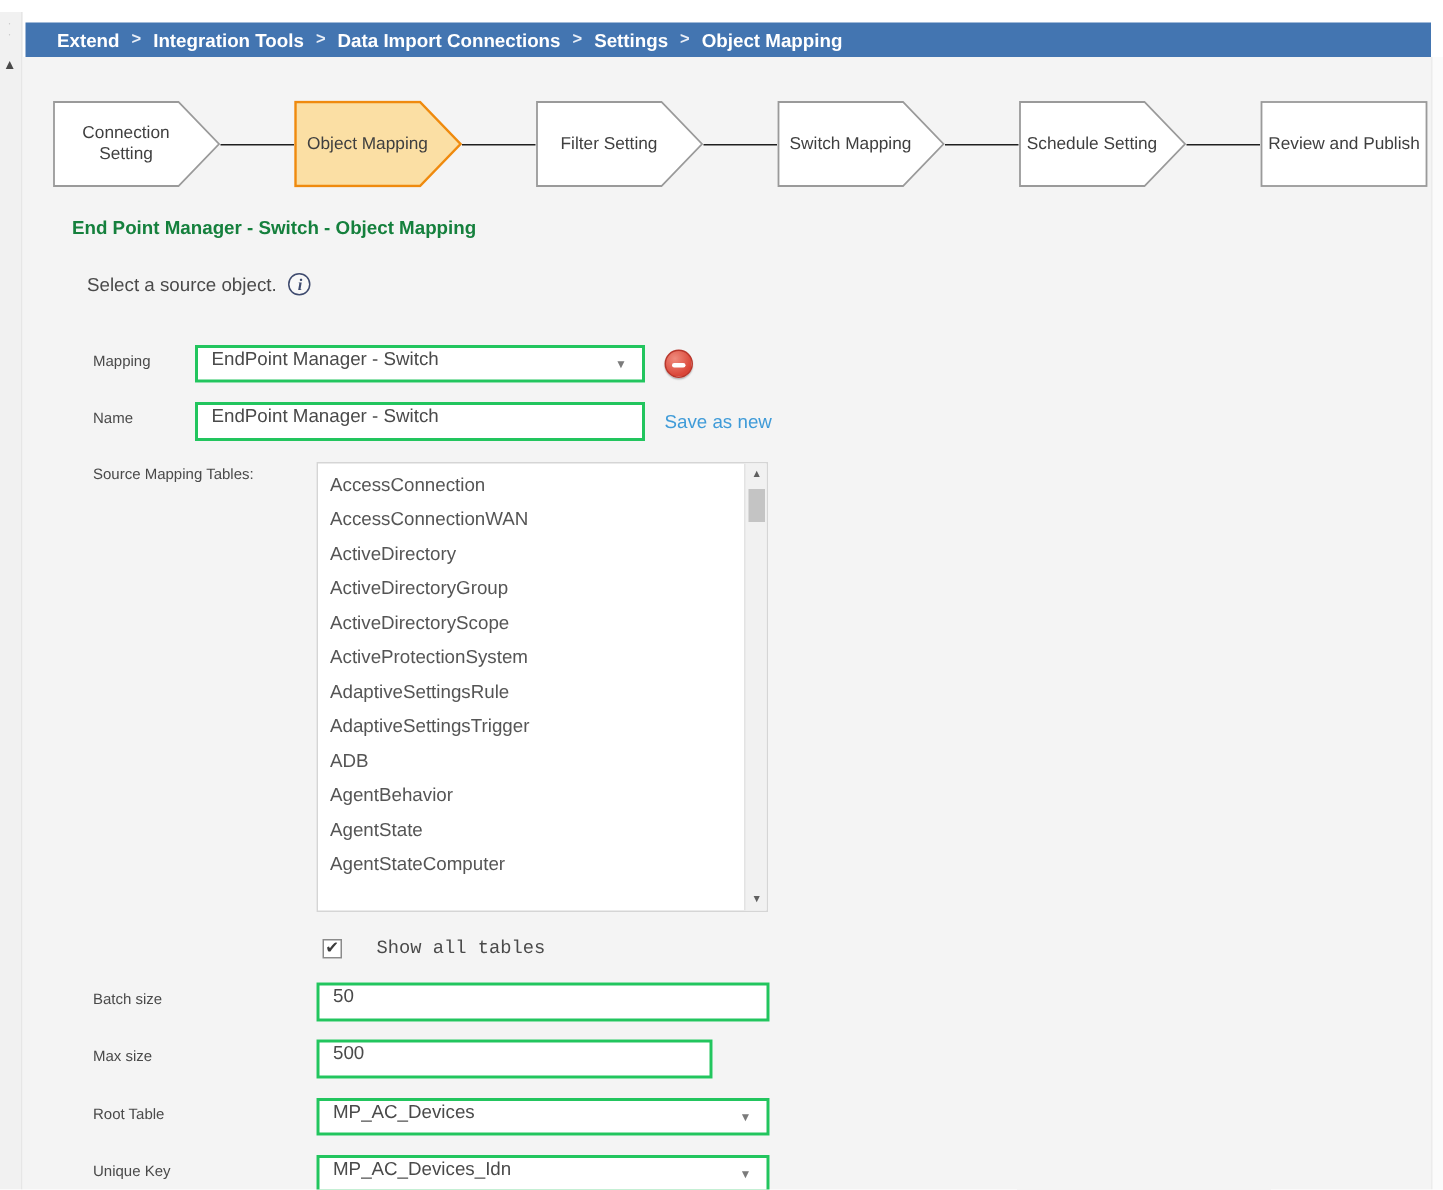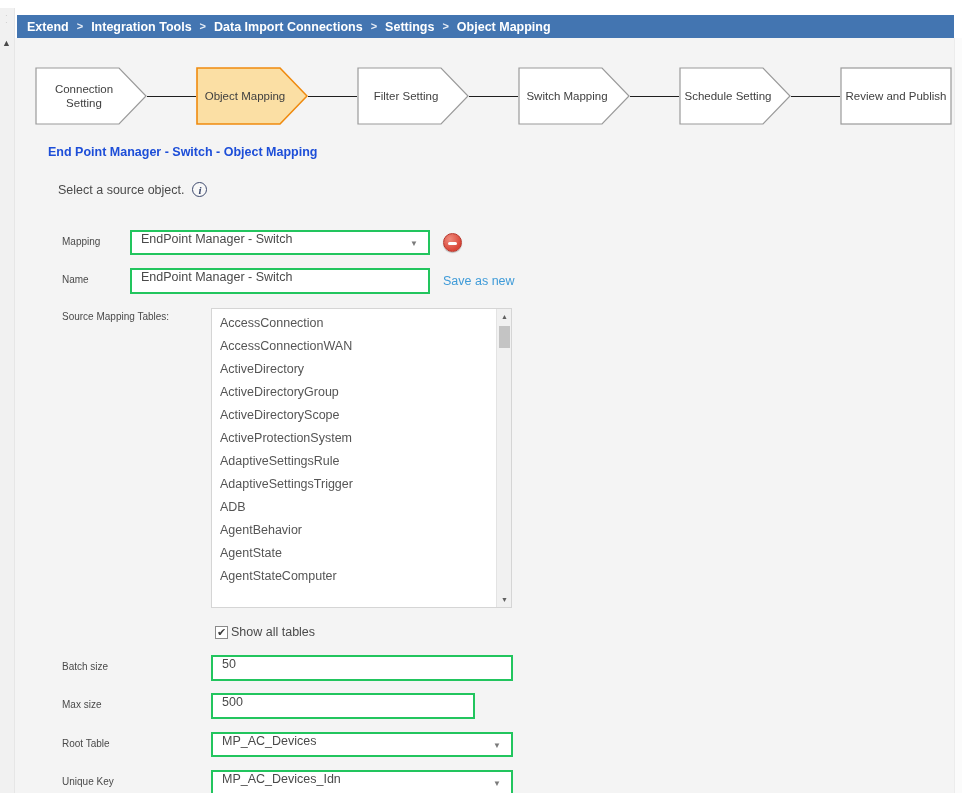--- a/index.html
+++ b/index.html
@@ -6,41 +6,41 @@
   body { font-family:"Liberation Sans", sans-serif; background:#ffffff; }
   #screen { position:relative; width:962px; height:793px; background:#ffffff; overflow:hidden; }
 
   
   .left-rail { position:absolute; left:0; top:8px; width:15px; height:785px; background:#f1f1f1; border-right:1px solid #e6e6e6; }
   .rail-arrow { position:absolute; left:2px; top:30px; font-size:9px; color:#4a4a4a; cursor:pointer; }
   .rail-dots { position:absolute; left:5px; top:4px; color:#c9c9c9; font-size:8px; line-height:7px; }
 
   
   .breadcrumb { position:absolute; left:17px; top:15px; width:937px; height:23px; background:#4375b1;
-    display:flex; align-items:center; padding-left:10px; }
+    display:flex; align-items:center; padding-left:21px; }
   .crumb { color:#ffffff; font-size:12.5px; font-weight:bold; cursor:pointer; white-space:nowrap; }
   .crumb-sep { color:#e8eef7; font-size:11px; font-weight:bold; margin:0 8px; position:relative; top:-1px; }
 
   
   .content-bg { position:absolute; left:15px; top:38px; width:939px; height:755px; background:#f4f4f4; }
   .right-scroll { position:absolute; left:954px; top:38px; width:8px; height:755px; background:#fbfbfb; border-left:1px solid #ececec; }
 
   
   .stepper { position:absolute; left:35px; top:67px; width:917px; height:58px; display:flex; align-items:center; }
   .step { position:relative; width:112px; height:58px; flex:0 0 auto; cursor:pointer; }
   .step svg { position:absolute; left:0; top:0; }
   .step .shape { fill:#ffffff; stroke:#9a9a9a; stroke-width:1.2; }
   .step.active .shape { fill:#fbdfa4; stroke:#ef8a0e; stroke-width:1.6; }
   .step-label { position:absolute; left:3px; top:0; width:92px; height:58px; display:flex; align-items:center;
     justify-content:center; text-align:center; font-size:11.5px; color:#3f3f3f; line-height:1.25; }
   .step.rect .step-label { width:106px; }
   .connector { flex:1 1 auto; height:0; border-top:1.6px solid #1f1f1f; }
 
   
-  .page-title { position:absolute; left:48px; top:145px; font-size:12.5px; font-weight:bold; color:#1d4ed8; }
+  .page-title { position:absolute; left:48px; top:145px; font-size:12.5px; font-weight:bold; color:#15803d; }
   .instruction-row { position:absolute; left:58px; top:182px; display:flex; align-items:center; font-size:12.5px; color:#4a4a4a; }
   .info-icon { display:inline-flex; width:15px; height:15px; border:1.4px solid #3e4a6e; border-radius:50%;
     margin-left:8px; align-items:center; justify-content:center; font-family:"Liberation Serif", serif;
     font-weight:bold; font-style:italic; font-size:11px; color:#3e4a6e; background:#f8f8f8; cursor:pointer; }
 
   
   .form-label { position:absolute; left:62px; font-size:10px; color:#4a4a4a; }
   .tb { position:absolute; background:#ffffff; border:2px solid #22c55e; font-size:12.5px; color:#4a4a4a;
     display:flex; align-items:flex-start; padding-left:9px; }
   .dd { cursor:pointer; }
@@ -61,21 +61,21 @@
   .lb-btn { position:absolute; left:0; width:15px; height:15px; display:flex; align-items:center; justify-content:center;
     font-size:7px; color:#606060; cursor:pointer; }
   .lb-up { top:0; }
   .lb-down { bottom:0; }
   .lb-thumb { position:absolute; left:2px; top:17px; width:11px; height:22px; background:#c4c4c4; cursor:grab; }
 
   
   .chk-row { position:absolute; left:215px; top:625px; display:flex; align-items:center; cursor:pointer; }
   .chk-box { width:13px; height:13px; background:#ffffff; border:1px solid #8a8a8a; display:flex; align-items:center;
     justify-content:center; font-size:11px; color:#3c3c3c; line-height:11px; }
-  .chk-label { margin-left:3px; font-size:12.5px; color:#4a4a4a; }
+  .chk-label { margin-left:23px; font-size:12.5px; color:#4a4a4a;font-family:Liberation Mono, monospace; }
 </style>
 </head>
 <body>
 
 <div id="screen">
 
   <div class="left-rail">
     <div class="rail-dots">·<br>·</div>
     <div class="rail-arrow">▲</div>
   </div>

